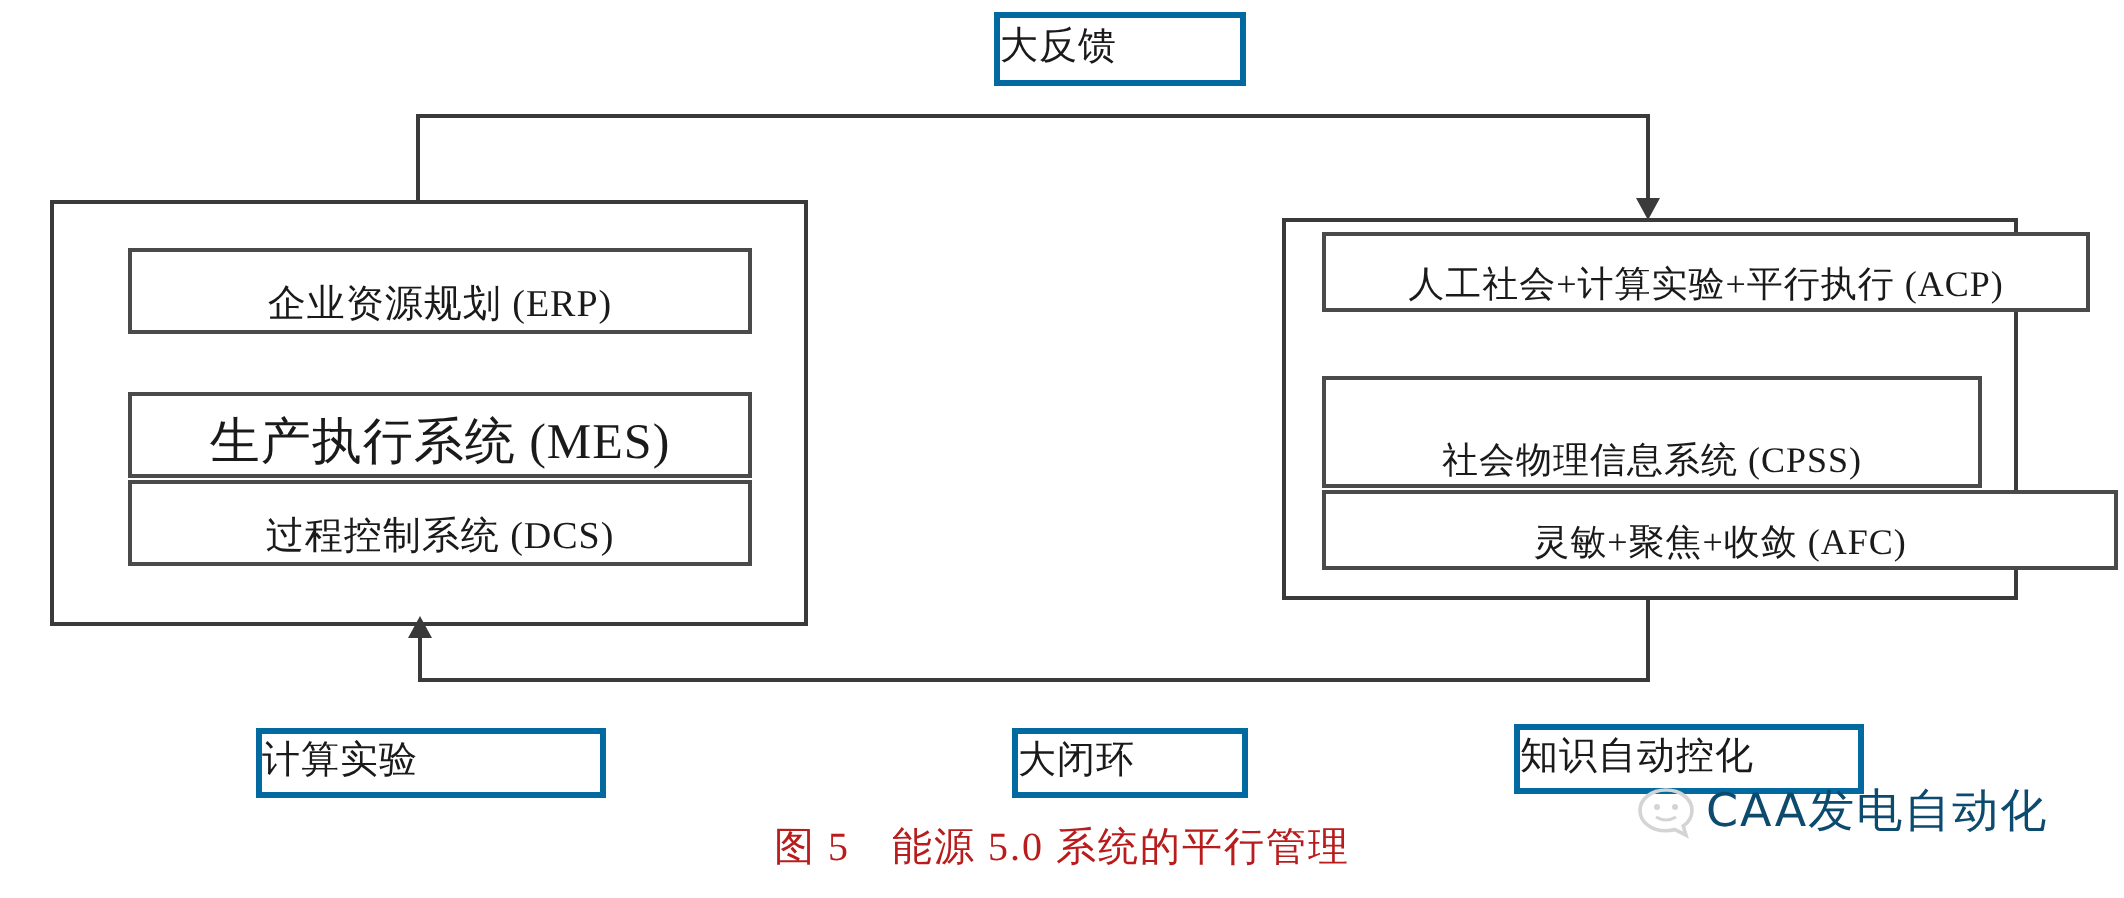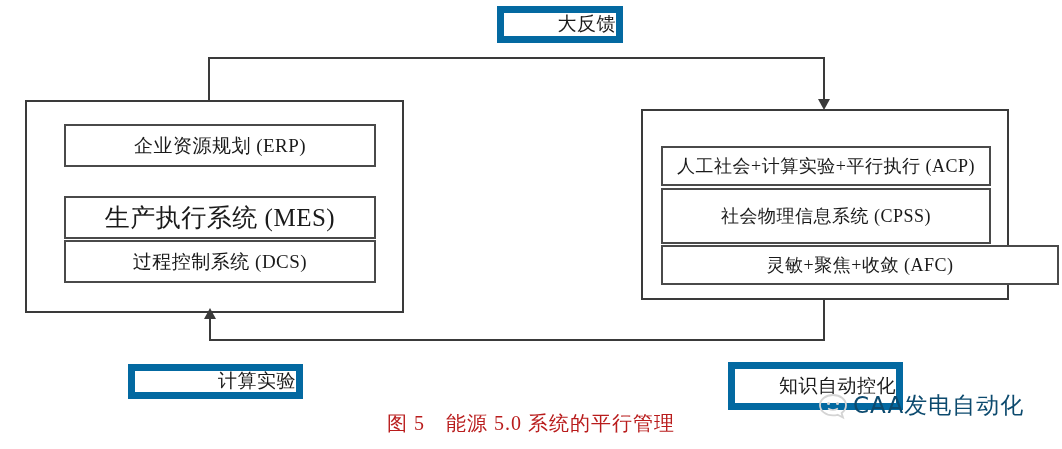--- a/index.html
+++ b/index.html
@@ -17,64 +17,64 @@
     height: 449px;
     background: #ffffff;
     overflow: hidden;
   }
 
   
   .box {
     position: absolute;
     box-sizing: border-box;
     background: #ffffff;
-    border: 7px solid #0369a1;
+    border: 3px solid #0369a1;
     display: flex;
     align-items: center;
-    justify-content: flex-end;
+    justify-content: flex-start;
     text-align: center;
     line-height: 1.1;
     white-space: nowrap;
     letter-spacing: 0.5px;
   }
   .panel {
     position: absolute;
     box-sizing: border-box;
     background: #ffffff;
     border: 2px solid #3a3a3a;
   }
   .inner-box {
     position: absolute;
     box-sizing: border-box;
     background: #ffffff;
     border: 2px solid #4a4a4a;
     display: flex;
-    align-items: center;
+    align-items: flex-end;
     justify-content: center;
     text-align: center;
     white-space: nowrap;
     letter-spacing: 0.5px;
   }
 
   
   #box-feedback      { left: 497px; top: 6px;   width: 126px; height: 37px;  font-size: 19px; }
 
   #panel-left        { left: 25px;  top: 100px; width: 379px; height: 213px; }
   #box-erp           { left: 64px;  top: 124px; width: 312px; height: 43px;  font-size: 19px; }
   #box-mes           { left: 64px;  top: 196px; width: 312px; height: 43px;  font-size: 25px; }
   #box-dcs           { left: 64px;  top: 240px; width: 312px; height: 43px;  font-size: 19px; }
 
   #panel-right       { left: 641px; top: 109px; width: 368px; height: 191px; }
-  #box-acp           { left: 661px; top: 146px; width: 330px; height: 40px;  font-size: 18px; }
+  #box-acp           { left: 661px; top: 116px; width: 384px; height: 40px;  font-size: 18px; }
   #box-cpss          { left: 661px; top: 188px; width: 330px; height: 56px;  font-size: 18px; }
   #box-afc           { left: 661px; top: 245px; width: 398px; height: 40px;  font-size: 18px; }
 
   #box-industrial    { left: 128px; top: 364px; width: 175px; height: 35px;  font-size: 19px; }
   #box-bigloop       { left: 506px; top: 364px; width: 118px; height: 35px;  font-size: 19px; }
-  #box-knowledge     { left: 728px; top: 362px; width: 175px; height: 48px;  font-size: 19px; }
+  #box-knowledge     { left: 757px; top: 362px; width: 175px; height: 35px;  font-size: 19px; }
 
   
   .ln {
     position: absolute;
     background: #3a3a3a;
   }
   .h { height: 2px; }
   .v { width: 2px; }
 
   
@@ -170,20 +170,23 @@
   </div>
 
   <div class="ln v" id="ln-bot-right-drop"></div>
   <div class="ln h" id="ln-bot-span"></div>
   <div class="ln v" id="ln-bot-left-riser"></div>
   <div class="arrow-up" id="arrow-into-left"></div>
 
   <div class="box" id="box-industrial">
     <span>计算实验</span>
   </div>
+  <div class="box" id="box-bigloop">
+    <span>大闭环</span>
+  </div>
   <div class="box" id="box-knowledge">
     <span>知识自动控化</span>
   </div>
 
   <div id="caption">图 5　能源 5.0 系统的平行管理</div>
 
   <div id="watermark">
     <svg class="wm-icon" width="30" height="28" viewBox="0 0 30 28">
       <path d="M15 3 C7.5 3 2 7.6 2 13.2 C2 18.8 7.5 23.4 15 23.4 C16.6 23.4 18.1 23.2 19.5 22.8 L25 25.6 L23.6 21 C26.3 19.1 28 16.3 28 13.2 C28 7.6 22.5 3 15 3 Z" fill="none" stroke="#d4d4d4" stroke-width="1.8"></path>
       <circle cx="10.5" cy="11.5" r="1.5" fill="#d4d4d4"></circle>

